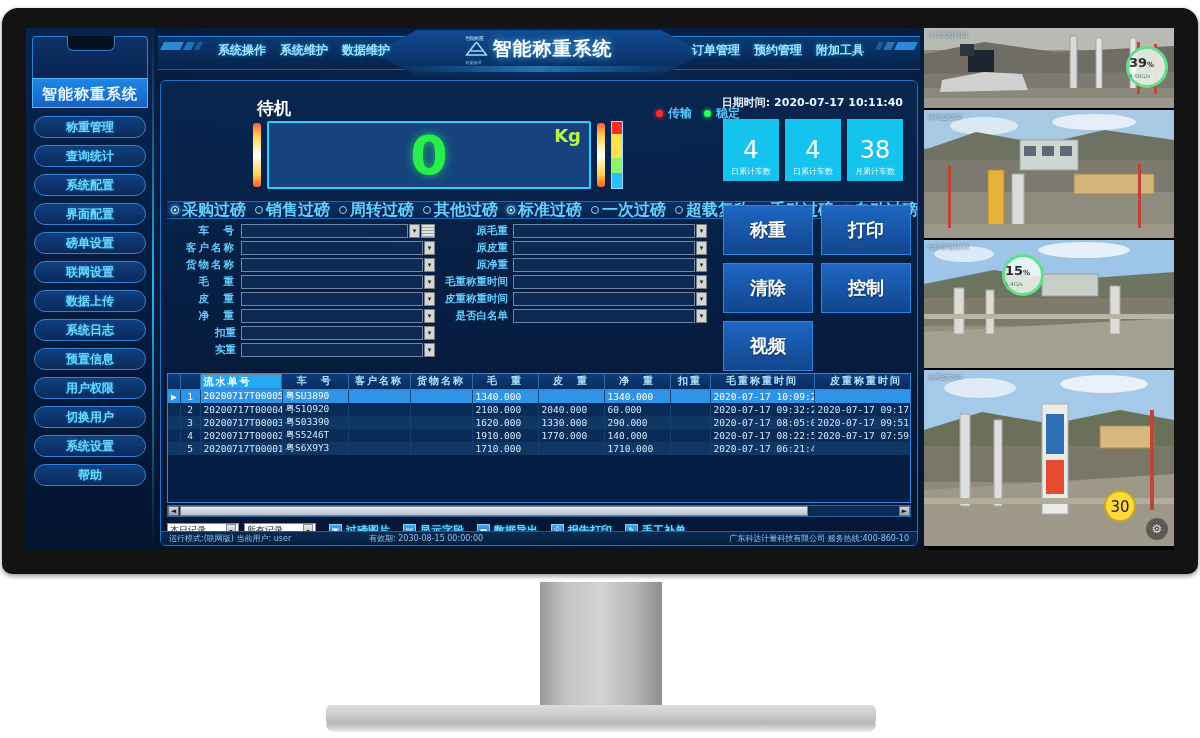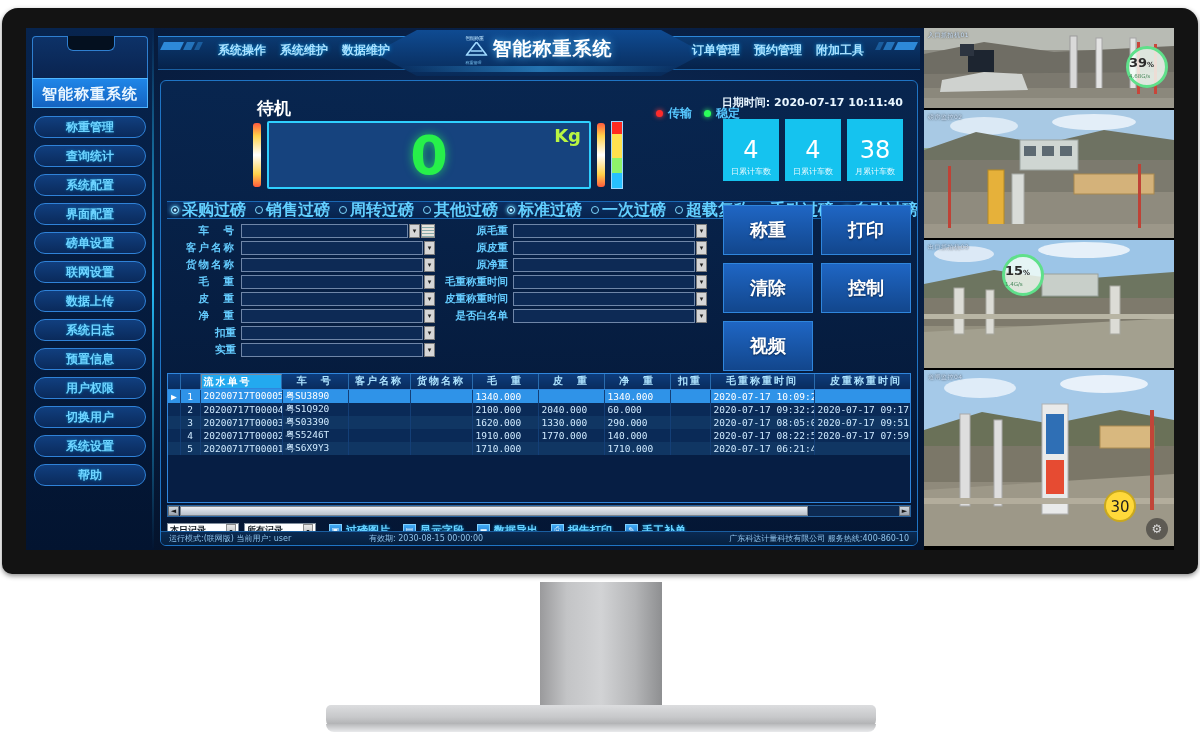--- a/index.html
+++ b/index.html
@@ -220,21 +220,21 @@
   .hsb .thumb{height:10px;background:linear-gradient(180deg,#e9edf2,#b9c1ca);
      border:1px solid #7b838c; flex:0 0 auto; width:628px; margin:0 1px; cursor:pointer;}
   .hsb .track{flex:1 1 auto;height:10px;background:#0d2a52;}
 
   
   .btoolbar { position:absolute; left:6px; right:6px; top:440px; height:18px;
      display:flex; align-items:center; gap:5px; }
   .sel {
     height:14px; background:#ffffff; border:1px solid #7f8d9c; color:#101820;
     font-size:9px; display:flex; align-items:center; padding:0 2px; position:relative;
-    cursor:pointer; font-weight:bold;
+    cursor:pointer; font-weight:normal;
   }
   .sel.w1{width:72px;} .sel.w2{width:72px;}
   .sel .cv{flex:1 1 auto; overflow:hidden; white-space:nowrap;}
   .sel .ar{width:10px;height:12px;background:linear-gradient(180deg,#e8e8e8,#bcbcbc);
     border:1px solid #8b8b8b;font-size:6px;display:flex;align-items:center;justify-content:center;}
   .tbtn { display:flex; align-items:center; gap:4px; margin-left:8px; cursor:pointer; }
   .tbtn .ic { width:13px;height:13px;background:linear-gradient(180deg,#3fa9f5,#1d6fc0);
      border:1px solid #7fd0ff; display:flex;align-items:center;justify-content:center;
      font-size:8px;color:#eaf7ff;}
   .tbtn .tx { color:#67d2ff; font-size:11px; font-weight:bold; white-space:nowrap;

